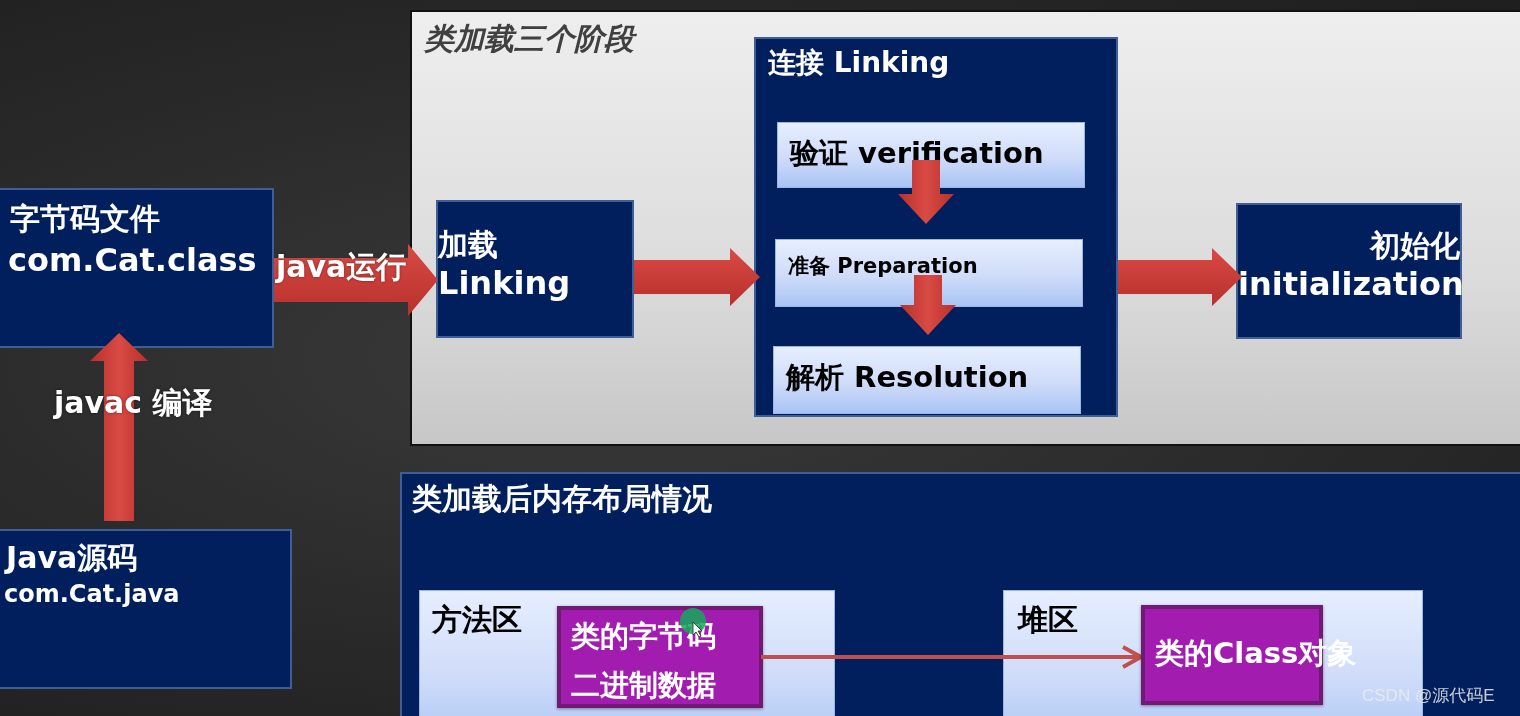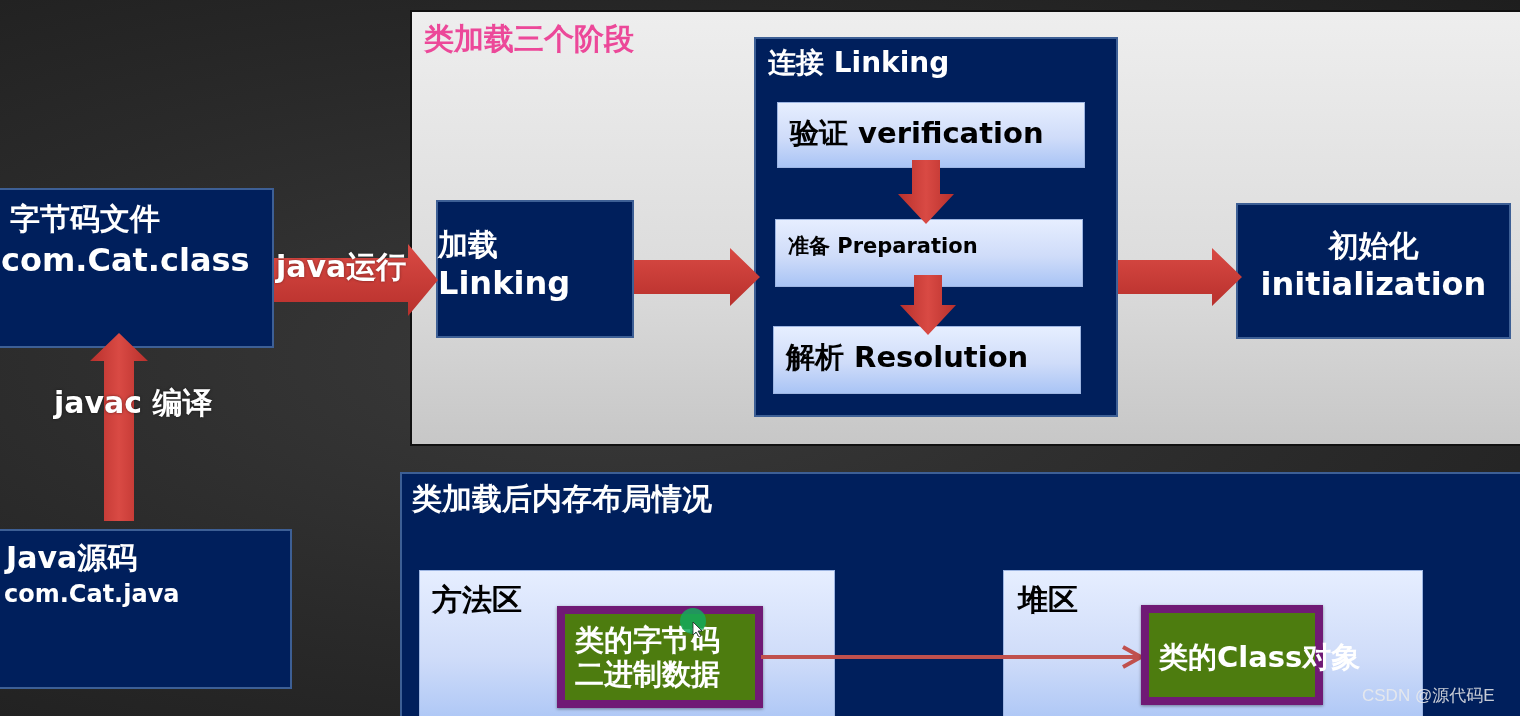--- a/index.html
+++ b/index.html
@@ -12,40 +12,41 @@
   .abs { position:absolute; box-sizing:border-box; }
   .navy {
     background:#001f5c;
     border:2px solid #3d5f95;
     color:#fff;
   }
   .light {
     background: linear-gradient(180deg, #e6eeff 0%, #cfdcf9 55%, #a9c4f5 100%);
     border:1px solid #9db5e2;
     color:#000;
+    margin-top:20px;
   }
   .redbox {
-    background:#4d7c0f;
-    border:8px solid #701a75;
+    background:#a21caf;
+    border:4px solid #701a75;
     box-shadow: 0 1px 3px rgba(0,0,0,.4);
     color:#fff;
   }
   .panel-top {
     background: linear-gradient(180deg, #eeeeee 0%, #dcdcdc 60%, #c7c7c7 100%);
     border-left:2px solid #111; border-top:2px solid #111; border-bottom:2px solid #111;
   }
   .t { white-space:nowrap; line-height:1.15; }
   svg { position:absolute; overflow:visible; }
 </style>
 </head>
 <body>
 
 <div class="abs panel-top" style="left:410px; top:10px; width:1112px; height:436px;"></div>
 
-<div class="abs t" style="left:424px; top:22px; font-size:30px; color:#ec4899;">类加载三个阶段</div>
+<div class="abs t" style="left:424px; top:22px; font-size:30px; color:#404040;font-style:italic;">类加载三个阶段</div>
 
 <div class="abs navy" style="left:436px; top:200px; width:198px; height:138px; ">
   <div class="t" style="font-size:30px; margin-top:26px;">加载</div>
   <div class="t" style="font-size:32px; margin-top:2px;">Linking</div>
 </div>
 
 <div class="abs navy" style="left:754px; top:37px; width:364px; height:380px;">
   <div class="t" style="position:absolute; left:12px; top:8px; font-size:28px;">连接 Linking</div>
 </div>
 
@@ -66,41 +67,41 @@
         <stop offset="0.5" stop-color="#d94a44"></stop>
         <stop offset="1" stop-color="#b8302c"></stop>
       </linearGradient>
   </defs>
   <polygon points="16,0 44,0 44,34 58,34 30,64 2,34 16,34" fill="url(#gv)"></polygon>
 </svg>
 <svg style="left:898px; top:275px;" width="60" height="66">
   <polygon points="16,0 44,0 44,30 58,30 30,60 2,30 16,30" fill="url(#gv)"></polygon>
 </svg>
 
-<div class="abs navy" style="left:1236px; top:203px; width:275px; height:136px; text-align:center;">
+<div class="abs navy" style="left:1236px; top:203px; width:226px; height:136px; text-align:right;">
   <div class="t" style="font-size:30px; margin-top:24px;">初始化</div>
   <div class="t" style="font-size:32px; margin-top:2px;">initialization</div>
 </div>
 
 <svg style="left:634px; top:248px;" width="128" height="58">
   <defs>
     <linearGradient id="gh" x1="0" y1="0" x2="0" y2="1">
         <stop offset="0" stop-color="#d94a44"></stop>
         <stop offset="1" stop-color="#b8302c"></stop>
       </linearGradient>
   </defs>
   <polygon points="0,12 96,12 96,0 126,29 96,58 96,46 0,46" fill="url(#gh)"></polygon>
 </svg>
 <svg style="left:1118px; top:248px;" width="126" height="58">
   <polygon points="0,12 94,12 94,0 124,29 94,58 94,46 0,46" fill="url(#gh)"></polygon>
 </svg>
 
 <div class="abs navy" style="left:-4px; top:188px; width:278px; height:160px;">
   <div class="t" style="position:absolute; left:12px; top:12px; font-size:30px;">字节码文件</div>
-  <div class="t" style="position:absolute; left:3px; top:52px; font-size:32px;">com.Cat.class</div>
+  <div class="t" style="position:absolute; left:10px; top:52px; font-size:32px;">com.Cat.class</div>
 </div>
 
 <svg style="left:274px; top:244px;" width="166" height="72">
   <polygon points="0,14 134,14 134,0 164,36 134,72 134,58 0,58" fill="url(#gh)"></polygon>
 </svg>
 <div class="abs t" style="left:276px; top:250px; font-size:30px; color:#fff; text-shadow:0 0 3px rgba(0,0,0,.4);">java运行</div>
 
 <svg style="left:90px; top:333px;" width="60" height="190">
   <defs>
     <linearGradient id="gu" x1="0" x2="1">
@@ -125,21 +126,21 @@
 <div class="abs light" style="left:419px; top:570px; width:416px; height:160px;">
   <div class="t" style="position:absolute; left:12px; top:12px; font-size:30px;">方法区</div>
 </div>
 
 <div class="abs light" style="left:1003px; top:570px; width:420px; height:160px;">
   <div class="t" style="position:absolute; left:14px; top:12px; font-size:30px;">堆区</div>
 </div>
 
 <div class="abs redbox" style="left:557px; top:606px; width:206px; height:102px; padding:10px 0 0 10px;">
   <div class="t" style="font-size:29px;">类的字节码</div>
-  <div class="t" style="font-size:29px; margin-top:1px;">二进制数据</div>
+  <div class="t" style="font-size:29px; margin-top:16px;">二进制数据</div>
 </div>
 
 <svg style="left:761px; top:646px;" width="384" height="24">
   <line x1="0" y1="11" x2="378" y2="11" stroke="#c0504d" stroke-width="4"></line>
   <polyline points="362,1 380,11 362,21" fill="none" stroke="#c0504d" stroke-width="4" stroke-linejoin="miter"></polyline>
 </svg>
 
 <div class="abs redbox" style="left:1141px; top:605px; width:182px; height:100px; padding:28px 0 12px 10px;">
   <div class="t" style="font-size:29px;">类的Class对象</div>
 </div>

